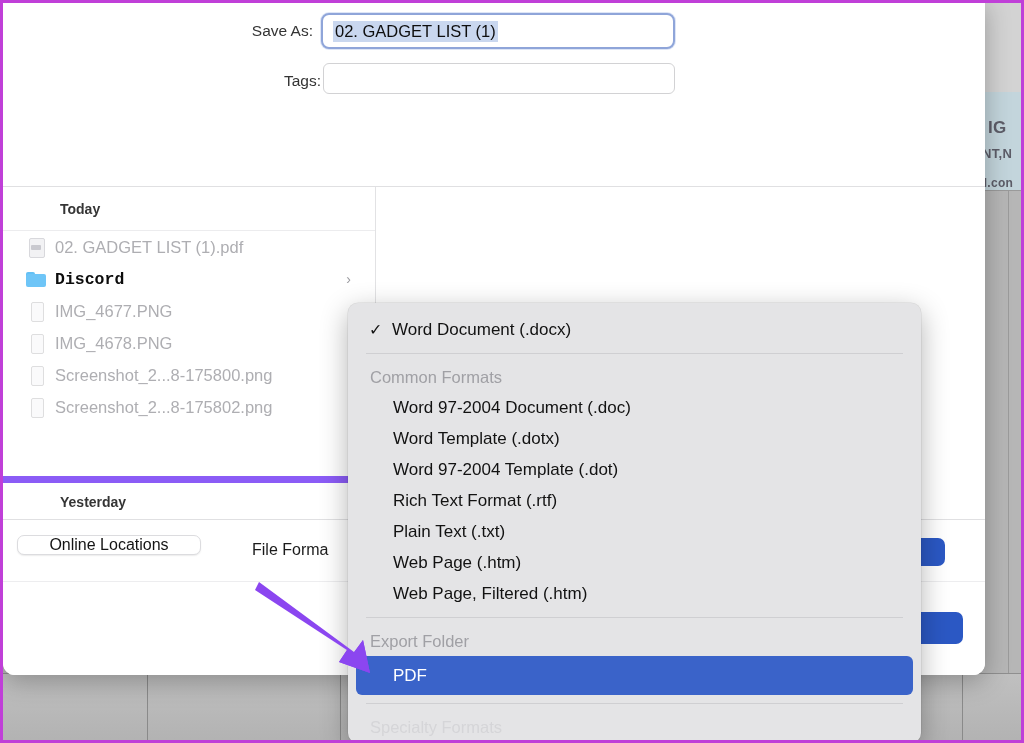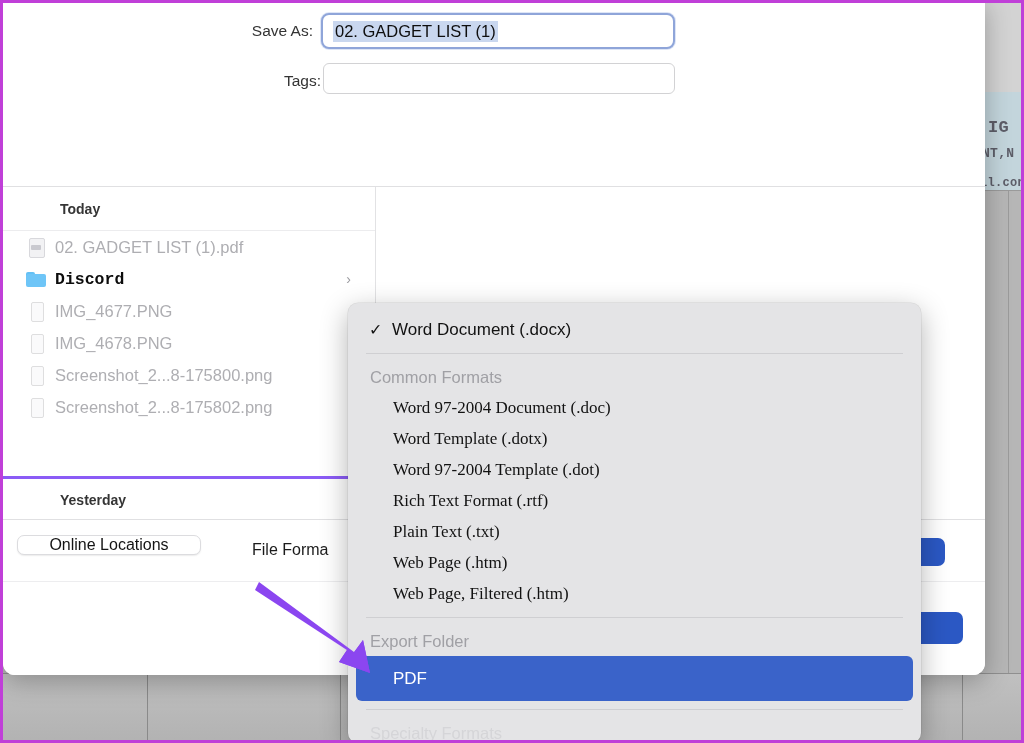--- a/index.html
+++ b/index.html
@@ -44,21 +44,21 @@
     background: #d3d3d3;
   }
   .bg-sheet-blue {
     position: absolute;
     left: 962px; top: 92px;
     width: 62px; height: 98px;
     background: #c3d5dc;
   }
   .bg-sheet-txt {
     position: absolute;
-    font-family: Liberation Mono, monospace;
+    font-family: Liberation Sans, sans-serif;
     font-weight: bold;
     color: #5d5d68;
     letter-spacing: .3px;
     white-space: nowrap;
   }
   .bg-txt-1 { left: 988px; top: 118px; font-size: 17px; }
   .bg-txt-2 { left: 982px; top: 146px; font-size: 13px; }
   .bg-txt-3 { left: 980px; top: 176px; font-size: 12px; }
 
   .bg-grid-row {
@@ -335,21 +335,21 @@
     display: flex;
     align-items: center;
     padding-left: 57px;
     font-size: 14px;
     font-weight: bold;
     color: #353535;
     border-bottom: 1px solid #ececee;
     background: #ffffff;
   }
   .gh-today { top: 0; }
-  .gh-yesterday { top: 289px; border-bottom: none; border-top: 3px solid #8b5cf6; }
+  .gh-yesterday { top: 289px; border-bottom: none; border-top: 7px solid #8b5cf6; }
 
   .file-list {
     position: absolute;
     left: 0; top: 44px;
     width: 372px;
   }
   .file-row {
     height: 32px;
     display: flex;
     align-items: center;
@@ -478,21 +478,21 @@
   }
   .menu-item {
     height: 31px;
     display: flex;
     align-items: center;
     font-size: 17px;
     color: #121212;
     padding-left: 22px;
     white-space: nowrap;
   }
-  .menu-item.indent { padding-left: 45px; font-family: Liberation Serif, serif; }
+  .menu-item.indent { padding-left: 45px; }
   .menu-item .check {
     width: 23px;
     font-size: 16px;
     color: #111;
     flex: 0 0 auto;
     margin-left: -1px;
   }
   .menu-sep {
     height: 1px;
     background: #cfcfd2;
@@ -506,21 +506,21 @@
     font-size: 16.5px;
     color: #a0a0a5;
     white-space: nowrap;
   }
   .menu-item.selected {
     background: #3a63c9;
     color: #ffffff;
     margin: 0 8px;
     border-radius: 6px;
     padding-left: 37px;
-    height: 45px;
+    height: 39px;
   }
   .menu-tail {
     height: 30px;
     display: flex;
     align-items: center;
     padding-left: 22px;
     font-size: 16.5px;
     color: #d5d5d8;
     white-space: nowrap;
   }

